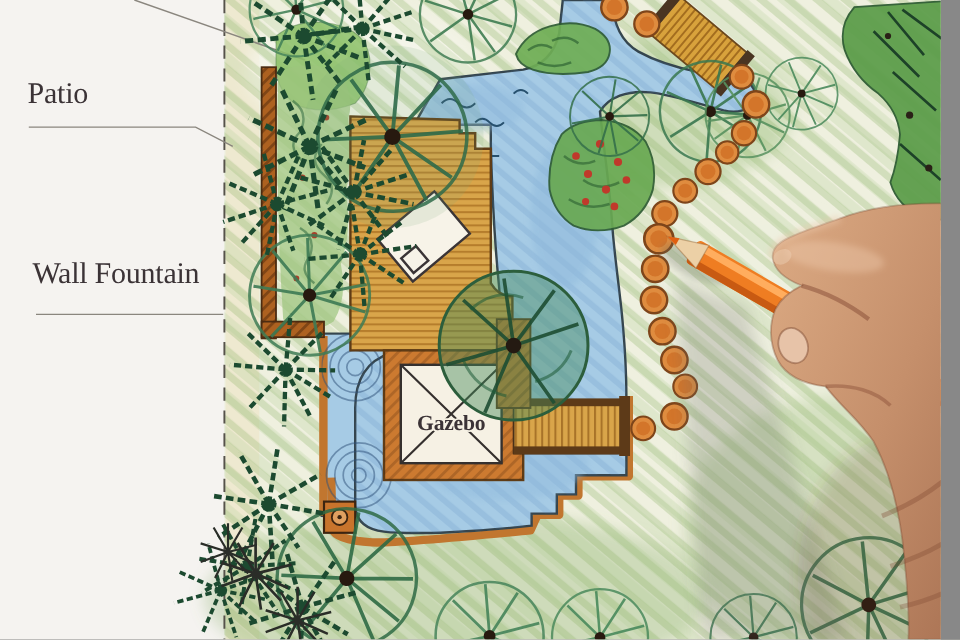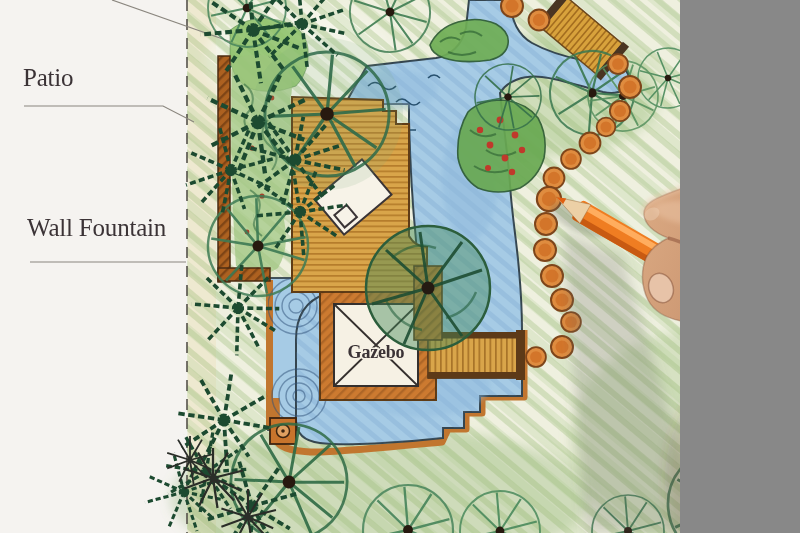--- a/index.html
+++ b/index.html
@@ -1,16 +1,16 @@
 <!DOCTYPE html>
 <html><head>
 <meta charset="utf-8">
 <style>
   html,body{margin:0;padding:0;background:#888;}
-  .stage{position:relative;width:680px;height:533px;overflow:hidden;background:#f5f3f0;
+  .stage{position:relative;width:784px;height:533px;overflow:hidden;background:#f5f3f0;
          font-family:"Liberation Serif","DejaVu Serif",serif;}
   svg{display:block}
   text{font-family:"Liberation Serif","DejaVu Serif",serif;}
   .lbl{fill:#3b3336;letter-spacing:-0.2px;}
 </style>
 </head>
 <body>
 
 <div class="stage">
 <svg width="800" height="533" viewBox="0 0 800 533">

